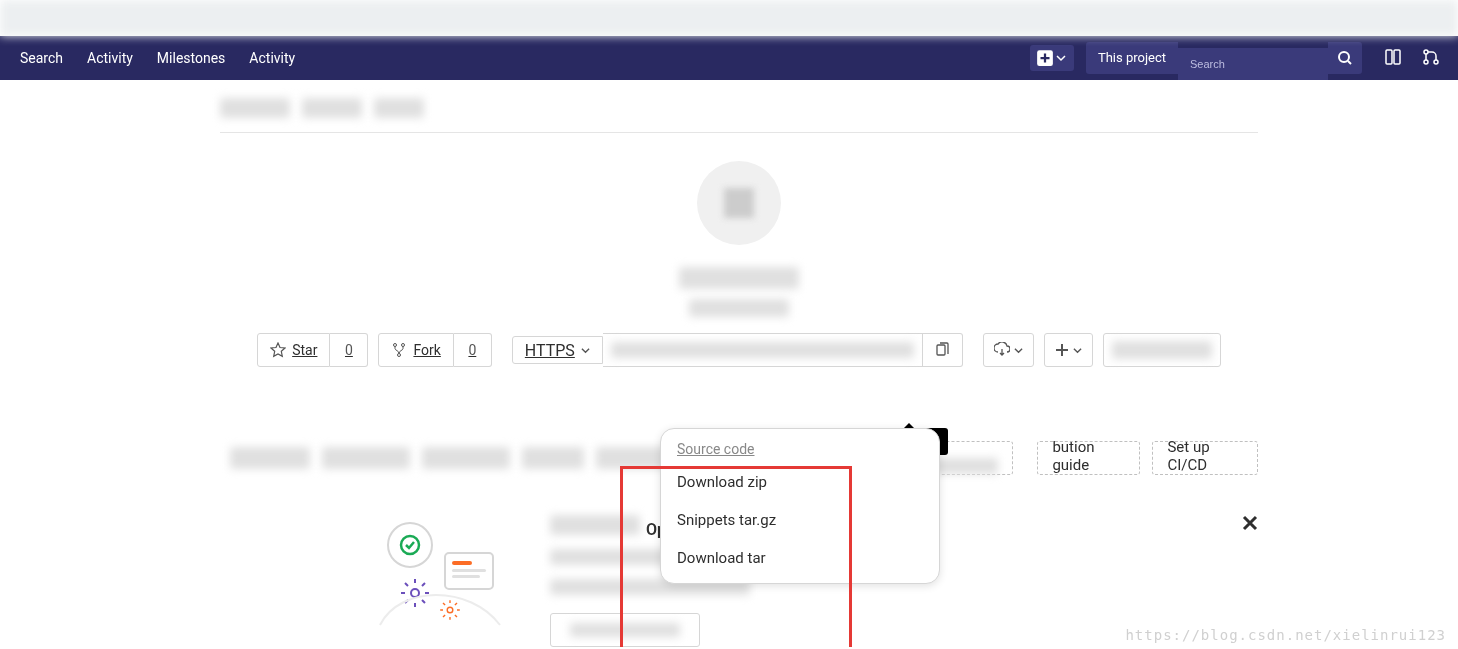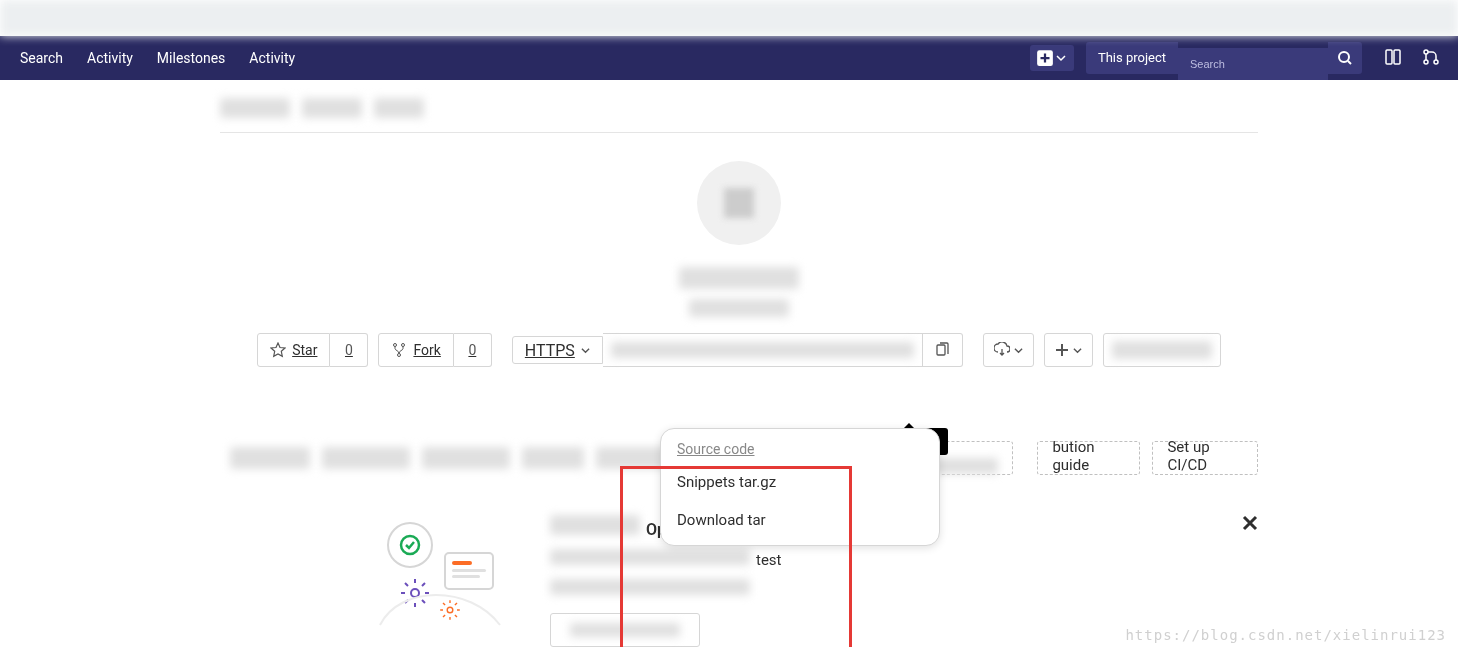--- a/index.html
+++ b/index.html
@@ -268,20 +268,21 @@
     </div>
     <div class="close-x">
       <svg width="16" height="16" viewBox="0 0 16 16">
           <path d="M2 2l12 12M14 2L2 14" stroke="#2e2e2e" stroke-width="3"></path>
         </svg>
     </div>
   </div>
 
   <div class="dropdown" style="top:348px; left:640px; z-index:5">
     <div class="dd-header">Source code</div>
+    <div class="dd-item">Download zip</div>
     <div class="dd-item">Snippets tar.gz</div>
     <div class="dd-item">Download tar</div>
   </div>
 
   <div class="tooltip" style="top:348px; left:850px">Download</div>
 
   <div class="red-box" style="top:386px; left:600px; width:232px; height:188px; z-index:6"></div>
 
   <div class="watermark">https://blog.csdn.net/xielinrui123</div>
 </div>

